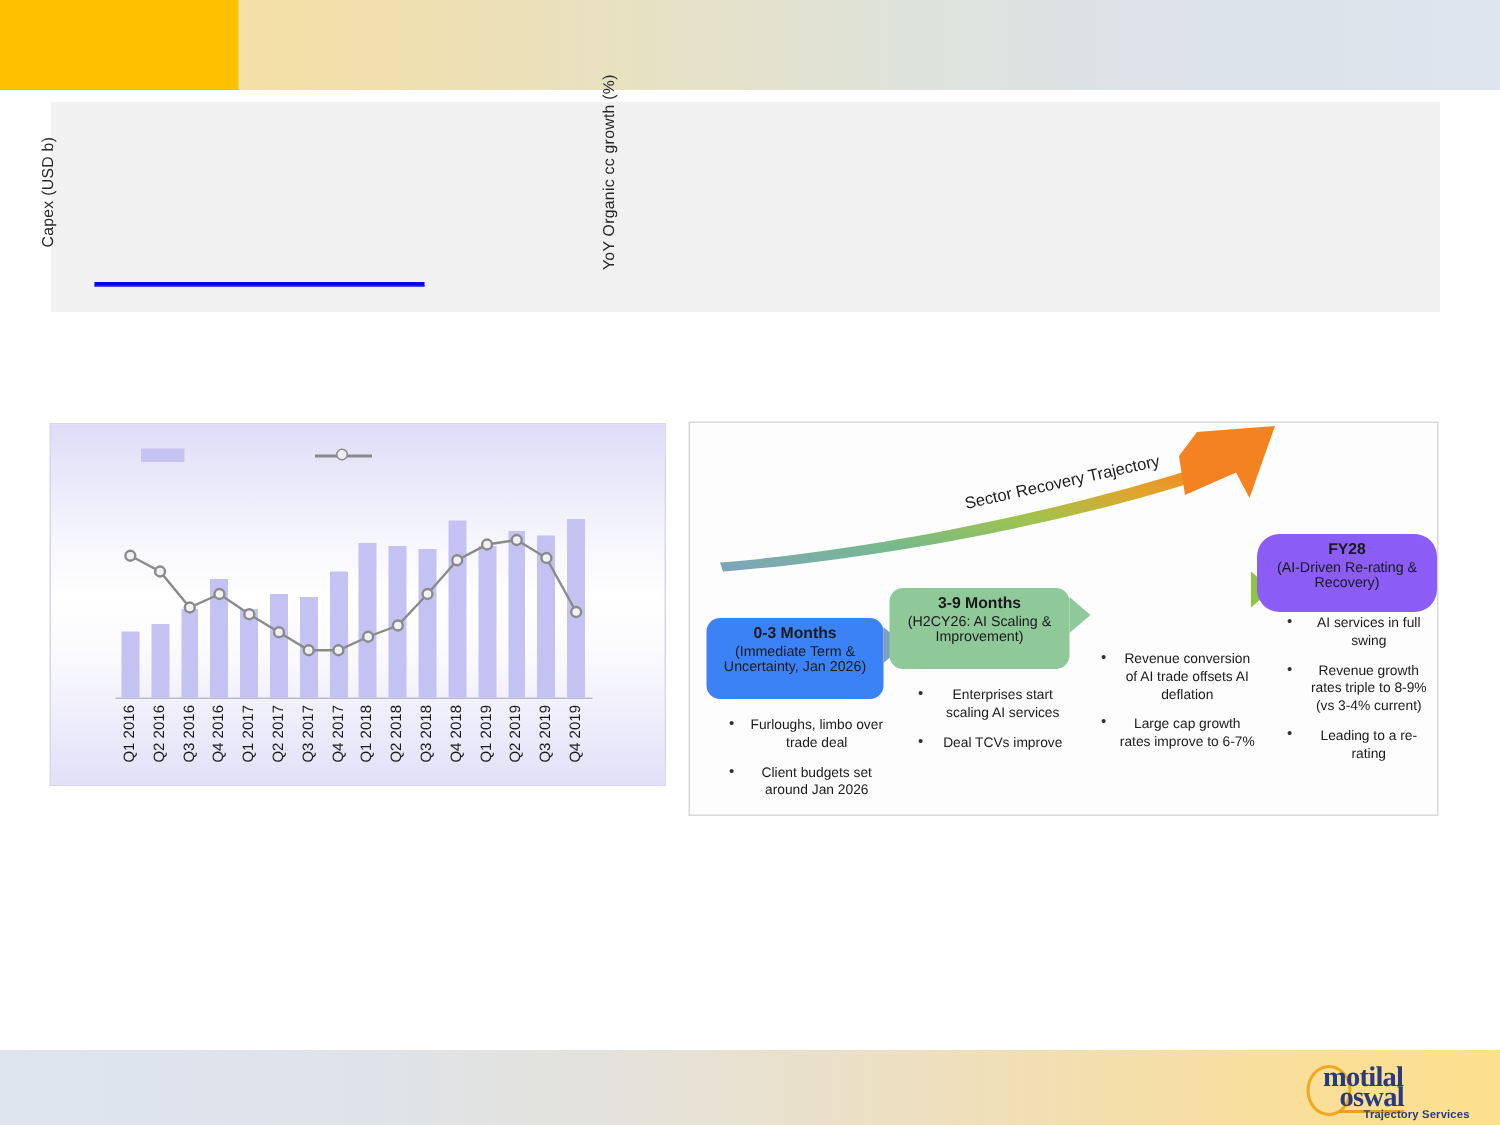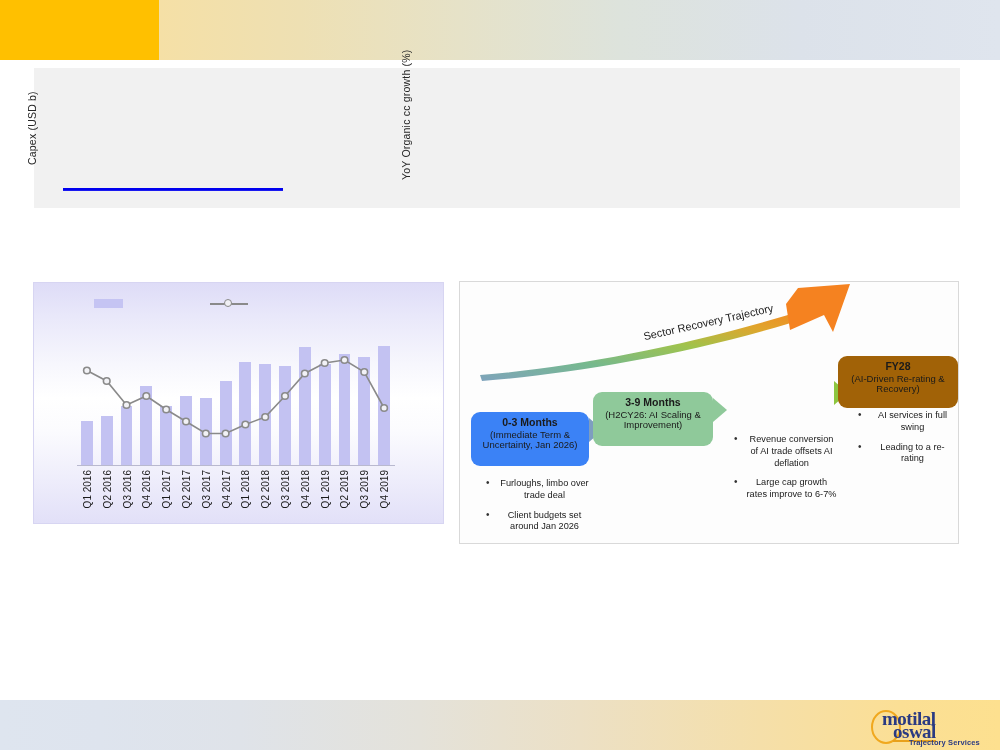--- a/index.html
+++ b/index.html
@@ -402,40 +402,47 @@
     <div class="stage-arrow" style="left:129px; top:136px; border-left:14px solid #7e9ec0;"></div>
 
     <div class="stage-box" id="stage1" style="left: 133px; top: 110px; width: 120px; height: 54px; background: rgb(143, 201, 154);">
       <span class="sb-title">3-9 Months</span>
       <span class="sb-sub">(H2CY26: AI Scaling &amp; Improvement)</span>
     </div>
     <div class="stage-arrow" style="left:253px; top:116px; border-left:14px solid #8fc99a;"></div>
 
     <div class="stage-arrow" style="left:374px; top:99px; border-left:14px solid #8dc63f;"></div>
 
-    <div class="stage-box" id="stage3" style="left: 378px; top: 74px; width: 120px; height: 52px; background: #a16207;">
+    <div class="stage-box" id="stage3" style="left: 378px; top: 74px; width: 120px; height: 52px; background: #8b5cf6; border-radius: 15px;">
       <span class="sb-title">FY28</span>
       <span class="sb-sub">(AI-Driven Re-rating &amp; Recovery)</span>
     </div>
 
     <div class="bullets" id="bul0" style="left:24px;  top:196px; width:108px;">
         <ul>
           <li>Furloughs, limbo over trade deal</li>
           <li>Client budgets set around Jan 2026</li>
         </ul>
       </div>
+    <div class="bullets" id="bul1" style="left:150px; top:176px; width:104px;">
+        <ul>
+          <li>Enterprises start scaling AI services</li>
+          <li>Deal TCVs improve</li>
+        </ul>
+      </div>
     <div class="bullets" id="bul2" style="left:272px; top:152px; width:106px;">
         <ul>
           <li>Revenue conversion of AI trade offsets AI deflation</li>
           <li>Large cap growth rates improve to 6-7%</li>
         </ul>
       </div>
     <div class="bullets" id="bul3" style="left:396px; top:128px; width:100px;">
         <ul>
           <li>AI services in full swing</li>
+          <li>Revenue growth rates triple to 8-9% (vs 3-4% current)</li>
           <li>Leading to a re-rating</li>
         </ul>
       </div>
   </div>
 
   <div class="trajectory-label">Sector Recovery Trajectory</div>
 
   <div class="footer-band"></div>
   <div class="logo">
     <span class="ring"></span>

